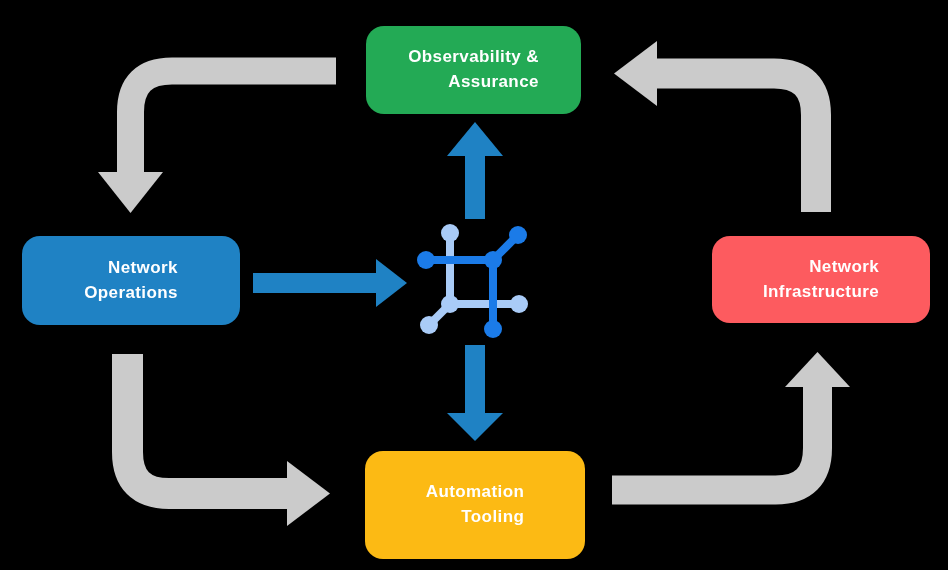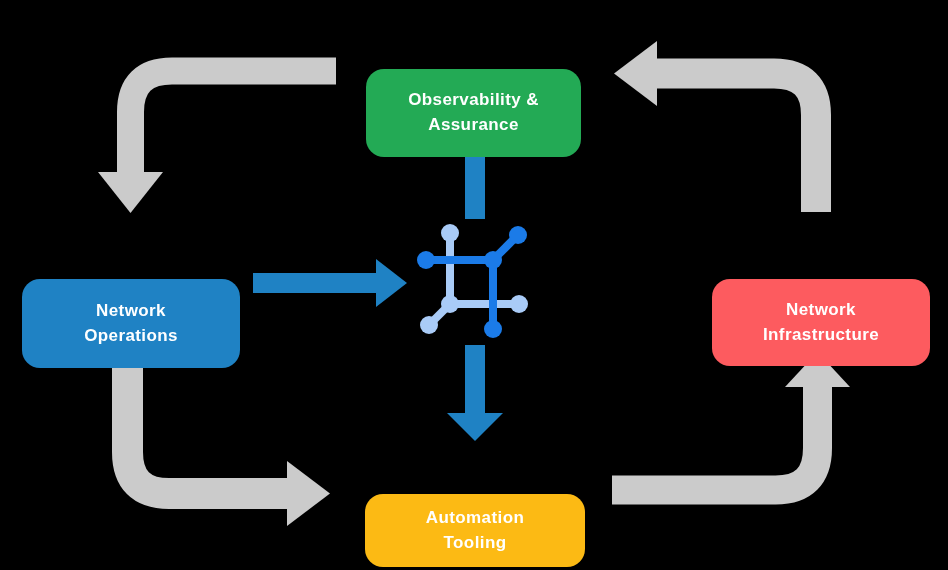--- a/index.html
+++ b/index.html
@@ -18,33 +18,32 @@
     position: absolute;
     left: 0; top: 0;
     width: 948px; height: 570px;
   }
   .node {
     position: absolute;
     border-radius: 18px;
     display: flex;
     align-items: center;
     justify-content: center;
-    text-align: center;
+    text-align: right;
     color: #fff;
     font-size: 17px;
     font-weight: 700;
     letter-spacing: 0.4px;
     line-height: 1.45;
     white-space: pre-line;
-    margin-top: 43px;
   }
   .node-observability { left: 366px; top: 26px;  width: 215px; height: 88px; }
   .node-operations    { left: 22px;  top: 236px; width: 218px; height: 89px; }
   .node-infrastructure{ left: 712px; top: 236px; width: 218px; height: 87px; }
-  .node-automation    { left: 365px; top: 451px; width: 220px; height: 73px; }
+  .node-automation    { left: 365px; top: 451px; width: 220px; height: 108px; }
 </style>
 </head>
 <body>
 
 <div class="canvas" style="background-color: rgb(0, 0, 0);">
 
   <svg class="arrow-layer" viewBox="0 0 948 570" xmlns="http://www.w3.org/2000/svg">
 
     <g>
       <path d="M336,71 H172 Q130.5,71 130.5,112 V172" fill="none" stroke-width="27" stroke="#CBCBCB"></path>

